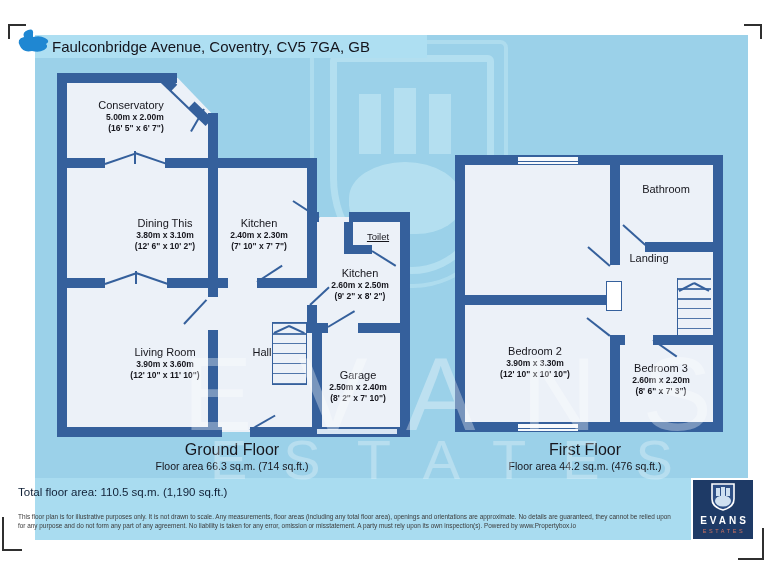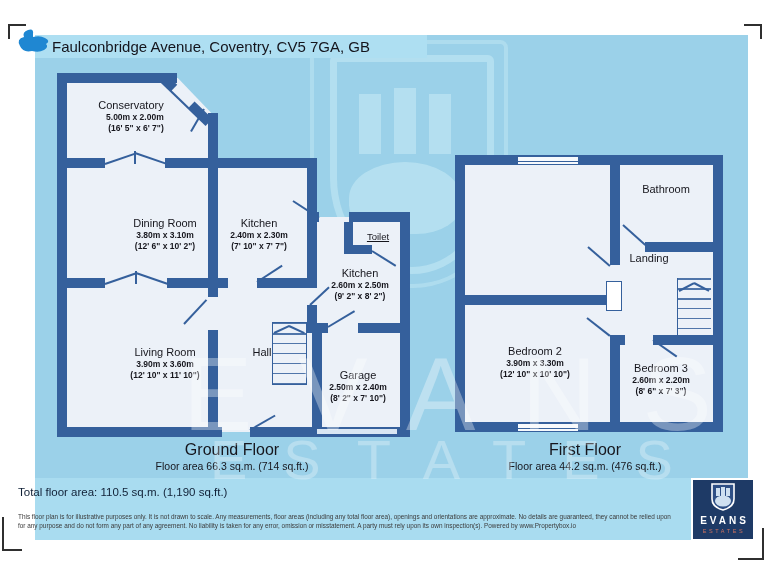--- a/index.html
+++ b/index.html
@@ -133,21 +133,21 @@
   <div class="window" style="left:517px;top:423px;width:62px;height:9px;">
       <i></i>
     </div>
 
   <div class="lbl" style="left:131px;top:99px;text-align:right;">
     <span class="rname">Conservatory</span>
     <span class="rdim">5.00m x 2.00m</span>
     <span class="rdim">(16' 5" x 6' 7")</span>
   </div>
   <div class="lbl" style="left:165px;top:217px;">
-    <span class="rname">Dining Room</span>
+    <span class="rname">Dining This</span>
     <span class="rdim">3.80m x 3.10m</span>
     <span class="rdim">(12' 6" x 10' 2")</span>
   </div>
   <div class="lbl" style="left:259px;top:217px;">
     <span class="rname">Kitchen</span>
     <span class="rdim">2.40m x 2.30m</span>
     <span class="rdim">(7' 10" x 7' 7")</span>
   </div>
   <div class="lbl" style="left:378px;top:231px;text-decoration:underline;">
     <span class="rname-sm">Toilet</span>

